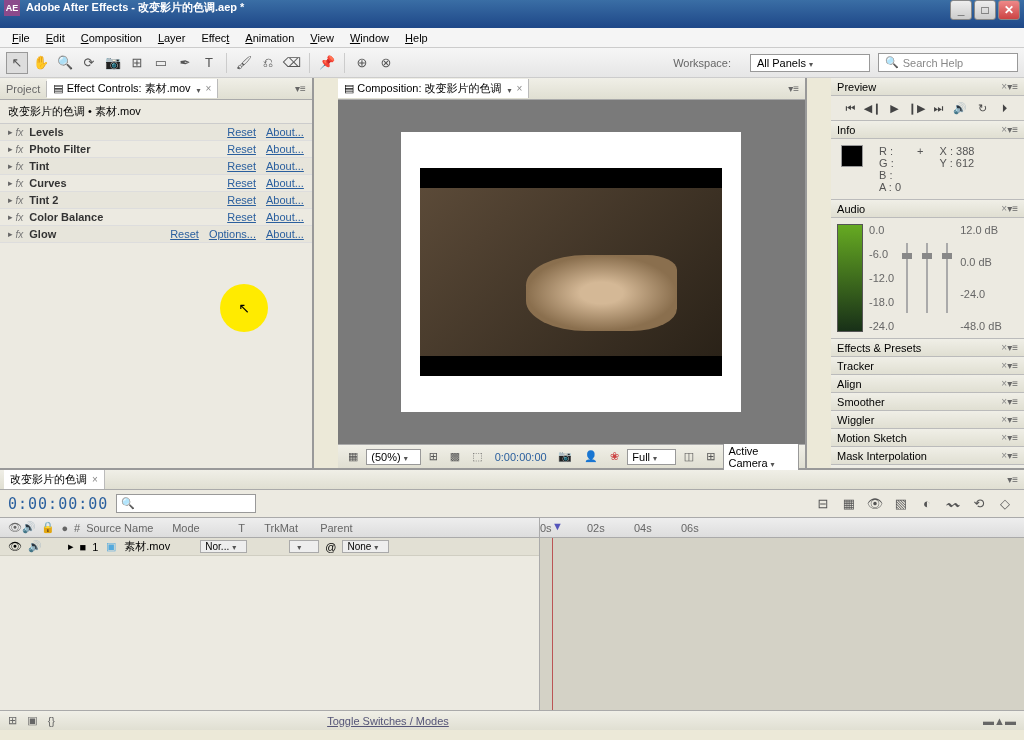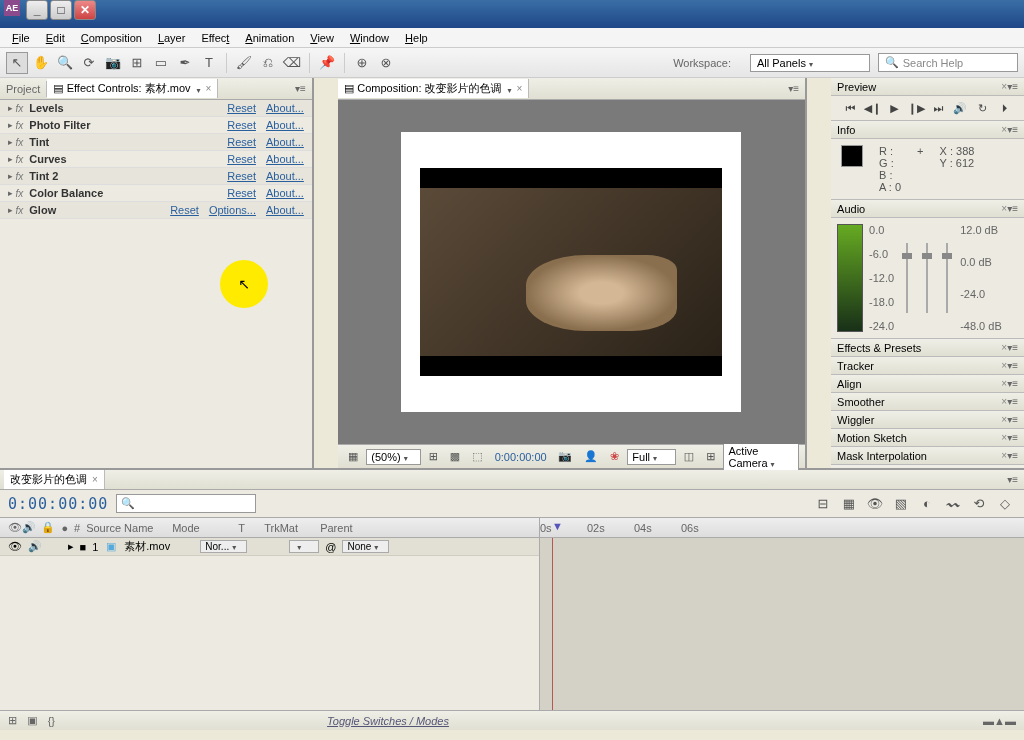--- a/index.html
+++ b/index.html
@@ -81,29 +81,30 @@
 .time-mark { width: 47px; }
 .playhead-marker { position: absolute; top: -2px; left: 12px; color: #55b; }
 .tl-layers { flex: 1; background: #eceae1; display: flex; }
 .tl-layer-list { width: 540px; border-right: 1px solid #aaa; }
 .layer-row { height: 18px; display: flex; align-items: center; padding: 0 8px; gap: 6px; background: #e2e0d4; border-bottom: 1px solid #d0cec2; font-size: 10px; }
 .layer-icon { width: 14px; height: 14px; display: inline-flex; align-items: center; justify-content: center; }
 .tiny-dd { background: #eee; border: 1px solid #aaa; padding: 0 10px 0 4px; font-size: 10px; }
 .tl-track-area { flex: 1; position: relative; background: #d4d2c6; }
 .playhead-line { position: absolute; left: 12px; top: 0; width: 1px; height: 100%; background: #b55; }
 .tl-footer { height: 20px; background: linear-gradient(#f0efe7,#e0dfd2); display: flex; align-items: center; padding: 0 8px; border-top: 1px solid #aaa; font-size: 10px; color: #666; gap: 10px; }
-.toggle-sw { margin: 7px auto; cursor: pointer; text-decoration: underline; color: #557; font-style: italic; }
+.toggle-sw { margin: 7px auto; cursor: pointer; text-decoration: underline; color: #557; }
 
 .arrow-dn::after { content: "▾"; font-size: 8px; margin-left: 3px; color: #555; }
 </style>
 </head>
 <body>
 
 <div class="titlebar">
   <span class="titlebar-icon">AE</span>
+  <span class="titlebar-text">Adobe After Effects - 改变影片的色调.aep *</span>
   <div class="win-btns">
     <div class="win-btn">_</div>
     <div class="win-btn">□</div>
     <div class="win-btn close">✕</div>
   </div>
 </div>
 
 <div class="menubar">
   <span class="menu-item"><u>F</u>ile</span>
   <span class="menu-item"><u>E</u>dit</span>
@@ -151,20 +152,21 @@
           <span>Project</span>
         </div>
       <div class="tab active">
         <span>▤</span>
         <span>Effect Controls: 素材.mov</span>
         <span class="arrow-dn"></span>
         <span class="tab-close">×</span>
       </div>
       <span class="r-menu" style="margin-left:auto;margin-right:6px">▾≡</span>
     </div>
+    <div class="effect-header">改变影片的色调 • 素材.mov</div>
     <div class="effect-list">
       <div id="fx-rows">
           <div class="effect-row">
             <span class="fx-tri">▸</span>
     <span class="fx-badge">fx</span>
     <span class="fx-name">Levels</span>
     <span class="fx-link">Reset</span>
 
     <span class="fx-link">About...</span>
           </div>

